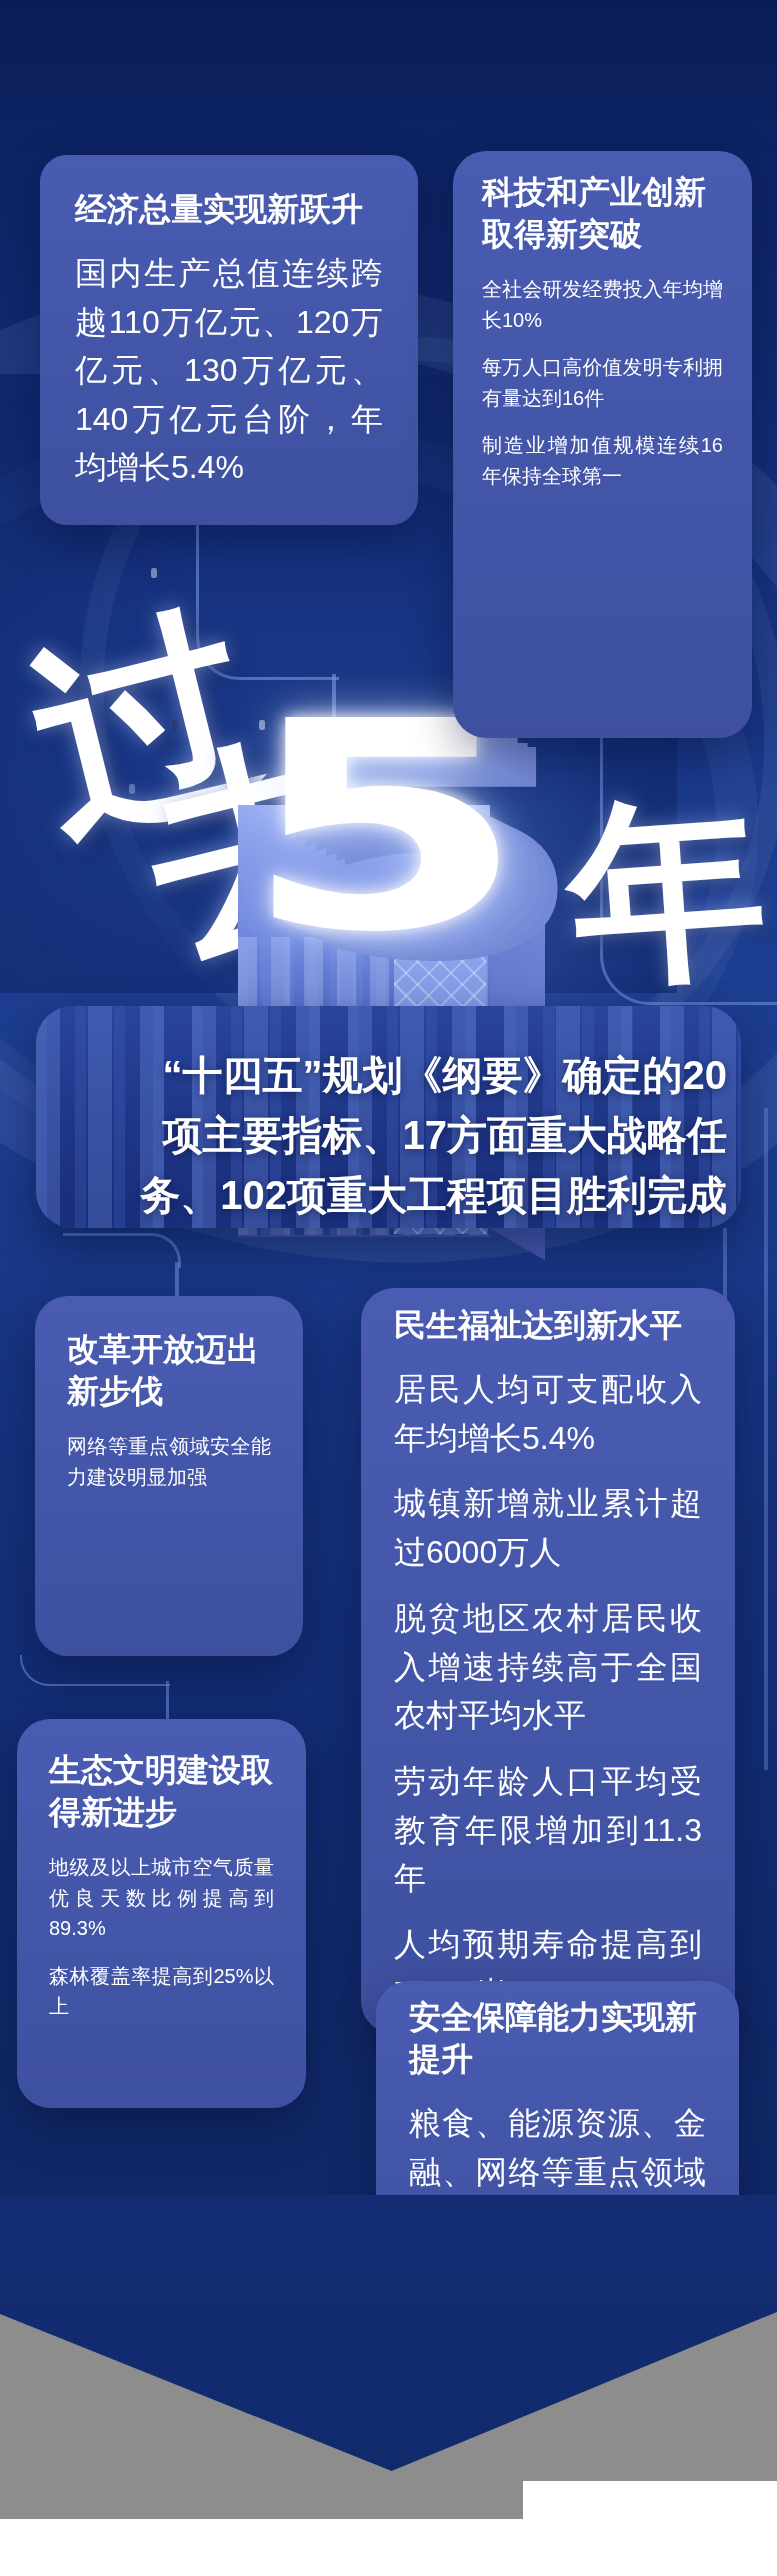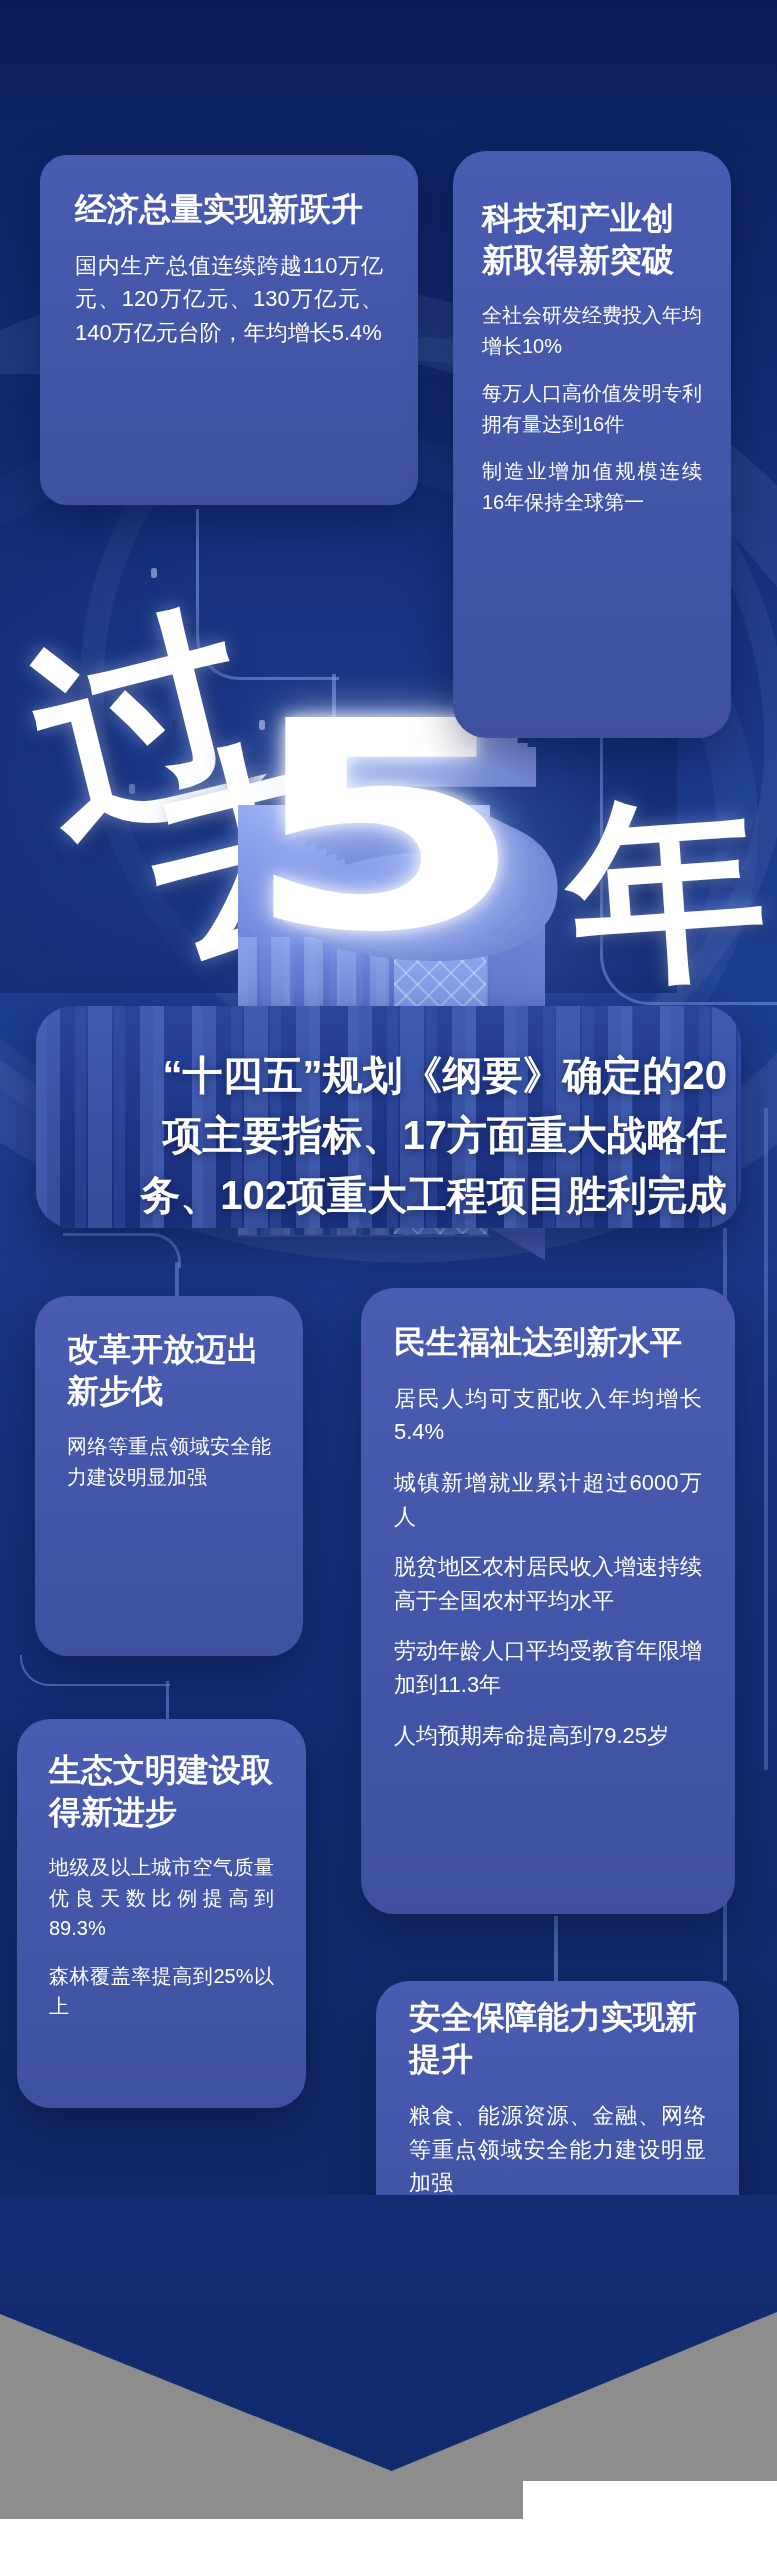--- a/index.html
+++ b/index.html
@@ -84,27 +84,27 @@
       repeating-linear-gradient(90deg, rgba(60,90,180,.38) 0 11.5px, rgba(60,90,180,0) 11.5px 39px),
       linear-gradient(180deg, rgba(25,45,120,.15), rgba(22,40,112,.72) 88%);}
   .banner-text{position:absolute;left:50px;top:1045px;width:677px;text-align:center;
     color:#ffffff;font-weight:bold;font-size:40px;line-height:60px;
     text-shadow:0 2.2px 8.6px rgba(8,18,60,.55);}
   .banner-text span{display:block;text-align:right;}
   
   .card{position:absolute;background:linear-gradient(180deg,#4a5cb2,#3e509f);
     border-radius:33px;color:#ffffff;box-shadow:0 17.3px 43px rgba(3,10,40,.35);box-sizing:border-box;}
   .card h3{margin:0 0 18.7px 0;font-size:32px;line-height:1.32;font-weight:bold;}
-  .card p{margin:0 0 17.3px 0;font-size:22px;line-height:1.52;text-align:justify;}
+  .card p{margin:0 0 17.3px 0;font-size:32px;line-height:1.52;text-align:justify;}
   .card p:last-child{margin-bottom:0;}
   .c1{left:40px;top:155px;width:378px;min-height:350px;padding:33px 35px;border-radius:27px;}
-  .c2{left:453px;top:151px;width:278px;min-height:587px;padding:46px 29px;}
+  .c2{left:453px;top:151px;width:299px;min-height:587px;padding:20px 29px;}
   .c2 p,.c3 p,.c5 p{font-size:20px;}
   .c3{left:35px;top:1296px;width:268px;min-height:360px;padding:32px 32px;}
-  .c4{left:361px;top:1288px;width:374px;min-height:626px;padding:33px 33px;}
+  .c4{left:361px;top:1288px;width:374px;min-height:626px;padding:16px 33px;}
   .c5{left:17px;top:1719px;width:289px;min-height:389px;padding:30px 32px;}
   .c6{left:376px;top:1981px;width:363px;min-height:315px;padding:15px 33px;}
   
   .gray-band{position:absolute;left:0;top:2274px;width:777px;height:245px;background:#8d8d8d;}
   .white-right{position:absolute;left:523px;top:2481px;width:254px;height:95px;background:#ffffff;}
   .white-bottom{position:absolute;left:0;top:2519px;width:777px;height:57px;background:#ffffff;}
   .chevron{position:absolute;left:0;top:2195px;width:777px;height:276px;
     background:linear-gradient(180deg,#142c74,#112a6c);
     clip-path:polygon(0 0,100% 0,100% 117px,50.4% 276px,0 119px);}
 </style>

